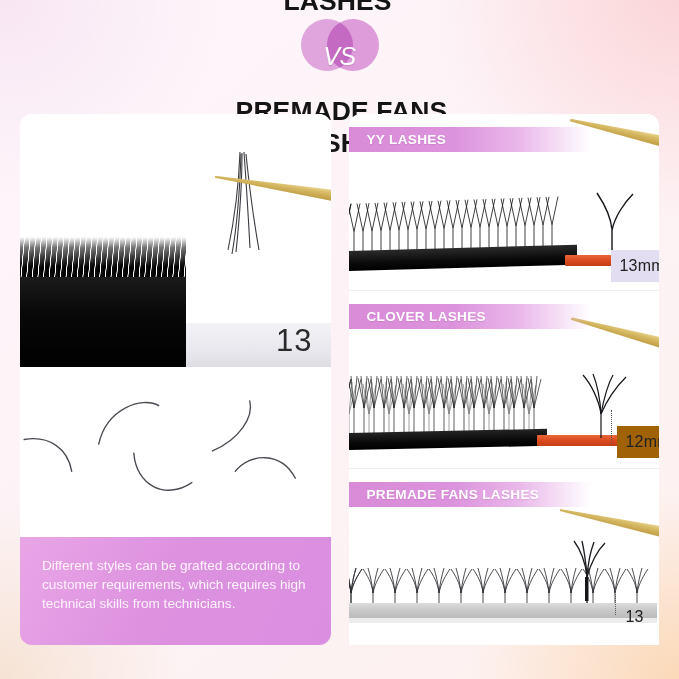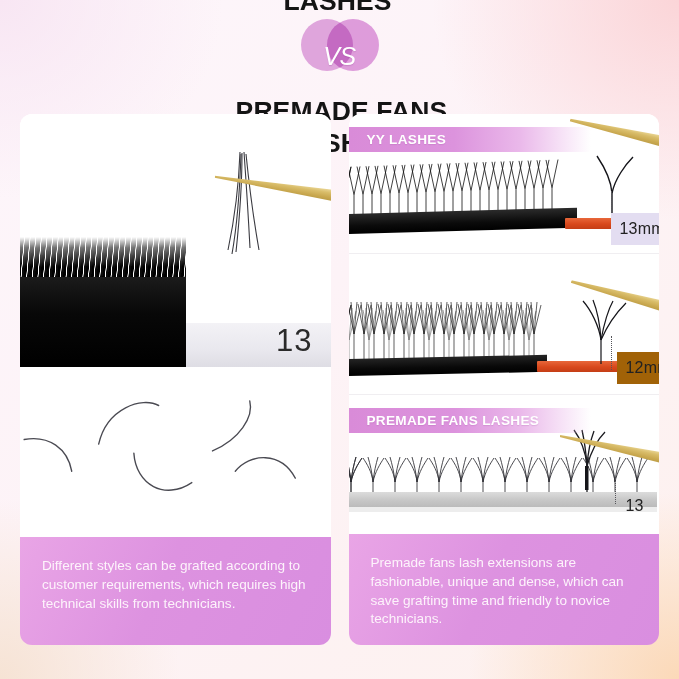--- a/index.html
+++ b/index.html
@@ -379,20 +379,21 @@
             </div>
 
             <div class="tweezer" style="right:-26px; top:26px; width:118px; transform:rotate(13deg); clip-path:polygon(0 40%,100% 0,100% 100%,0 60%);"></div>
 
             <div class="dotline" style="left:262px; bottom:34px; height:28px;"></div>
             <div class="measure-box lav" style="left:262px; bottom:8px;">13mm</div>
           </div>
         </div>
 
         <div class="sub">
+          <div class="sub-label">CLOVER LASHES</div>
 
           <div class="strip-wrap">
             <div class="cl-fans">
               <svg width="215" height="62" viewBox="0 0 215 62" preserveAspectRatio="none">
                 <g fill="none" stroke="#1a1a1a" stroke-width="0.7">
                   <g id="cv">
                     <path d="M7 62 L7 34 L1 4"></path>
                     <path d="M7 34 L4 2"></path>
                     <path d="M7 34 L10 2"></path>
                     <path d="M7 34 L14 5"></path>
@@ -500,17 +501,16 @@
 
             <div class="tweezer" style="right:-30px; top:62px; width:132px; transform:rotate(12deg); clip-path:polygon(0 42%,100% 0,100% 100%,0 58%);"></div>
 
             <div class="dotline" style="left:266px; bottom:30px; height:26px;"></div>
             <div class="measure-box plain" style="left:268px; bottom:12px;">13</div>
           </div>
         </div>
 
       </div>
 
-      <div class="caption">Premade fans lash extensions are fashionable, unique and dense, which can save grafting time and friendly to novice technicians.</div>
     </div>
 
   </div>
 </div>
 
 </body></html>

